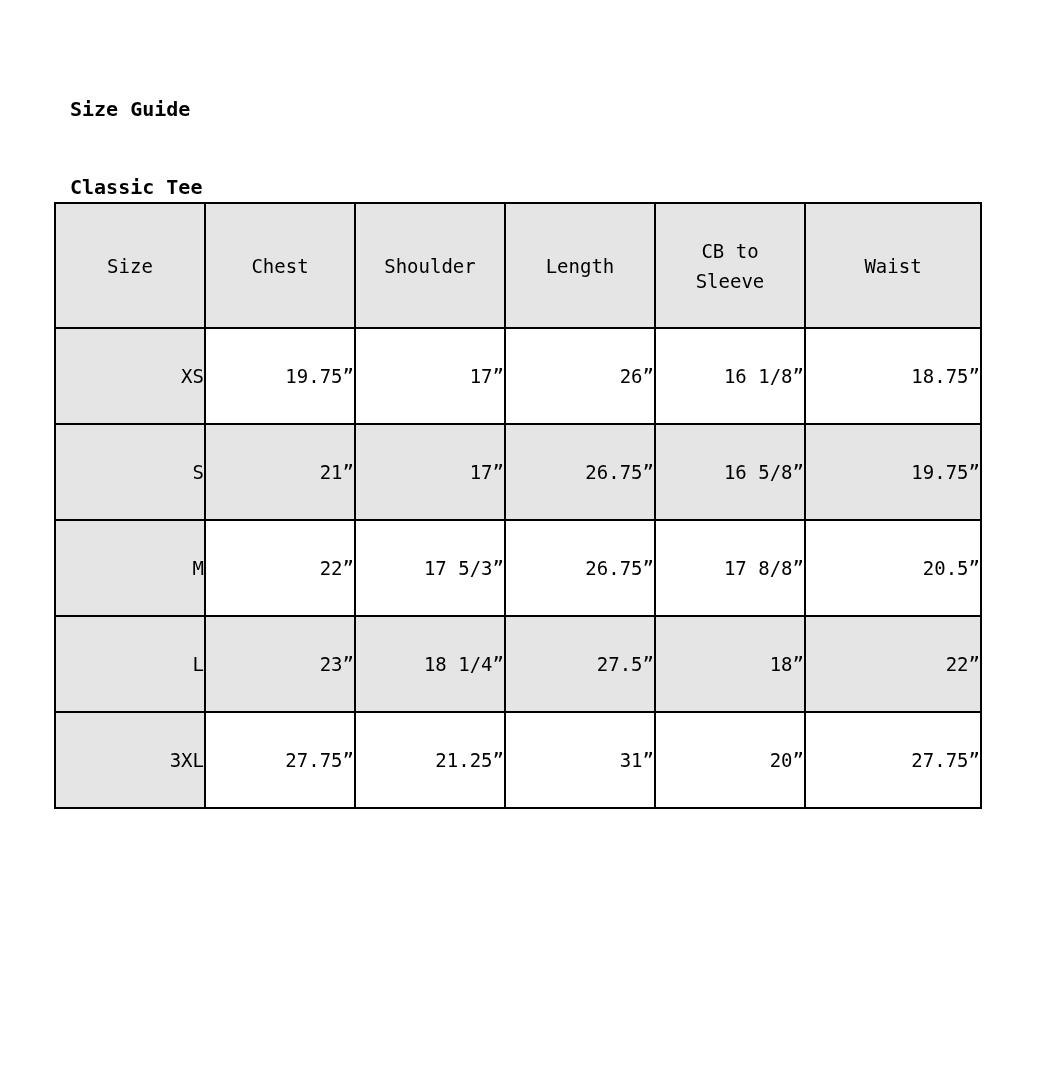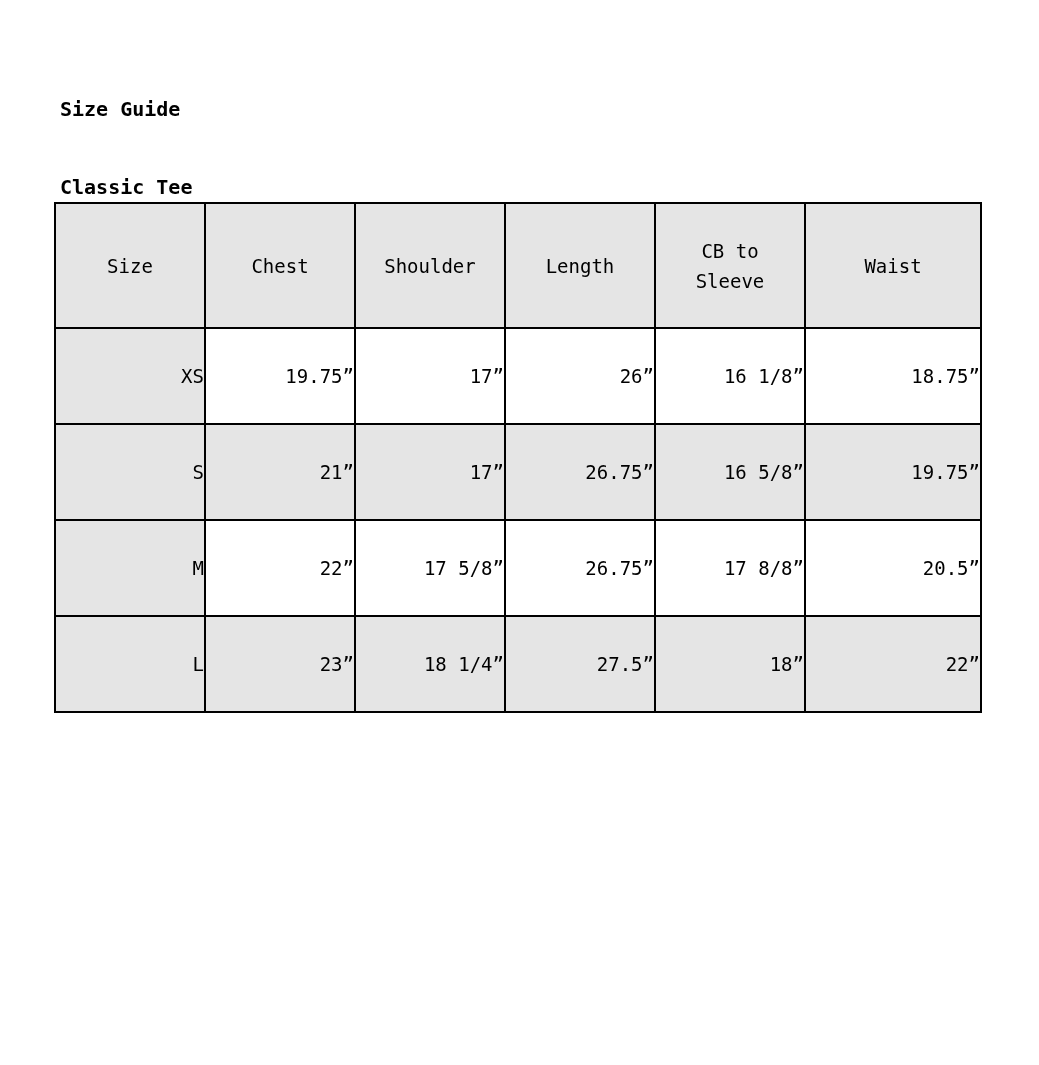--- a/index.html
+++ b/index.html
@@ -22,20 +22,21 @@
     left: 60px;
     top: 44px;
     font-weight: bold;
     font-size: 20px;
     line-height: 26px;
     letter-spacing: 0px;
     white-space: pre;
   }
   #title-block .title-line {
     display: block;
+    margin-left: 10px;
   }
 
   
   #size-table-wrap {
     position: absolute;
     left: 54px;
     top: 202px;
     width: 926px;
   }
   table.size-table {
@@ -125,28 +126,36 @@
           <td class="size-cell">S</td>
           <td>21”</td>
           <td>17”</td>
           <td>26.75”</td>
           <td>16 5/8”</td>
           <td>19.75”</td>
         </tr>
         <tr>
           <td class="size-cell">M</td>
           <td>22”</td>
-          <td>17 5/8”</td>
+          <td>17 5/3”</td>
           <td>26.75”</td>
           <td>17 8/8”</td>
           <td>20.5”</td>
         </tr>
         <tr class="row-shaded">
           <td class="size-cell">L</td>
           <td>23”</td>
           <td>18 1/4”</td>
           <td>27.5”</td>
           <td>18”</td>
           <td>22”</td>
         </tr>
+        <tr>
+          <td class="size-cell">3XL</td>
+          <td>27.75”</td>
+          <td>21.25”</td>
+          <td>31”</td>
+          <td>20”</td>
+          <td>27.75”</td>
+        </tr>
       </tbody>
   </table>
 </div>
 
 </body></html>

